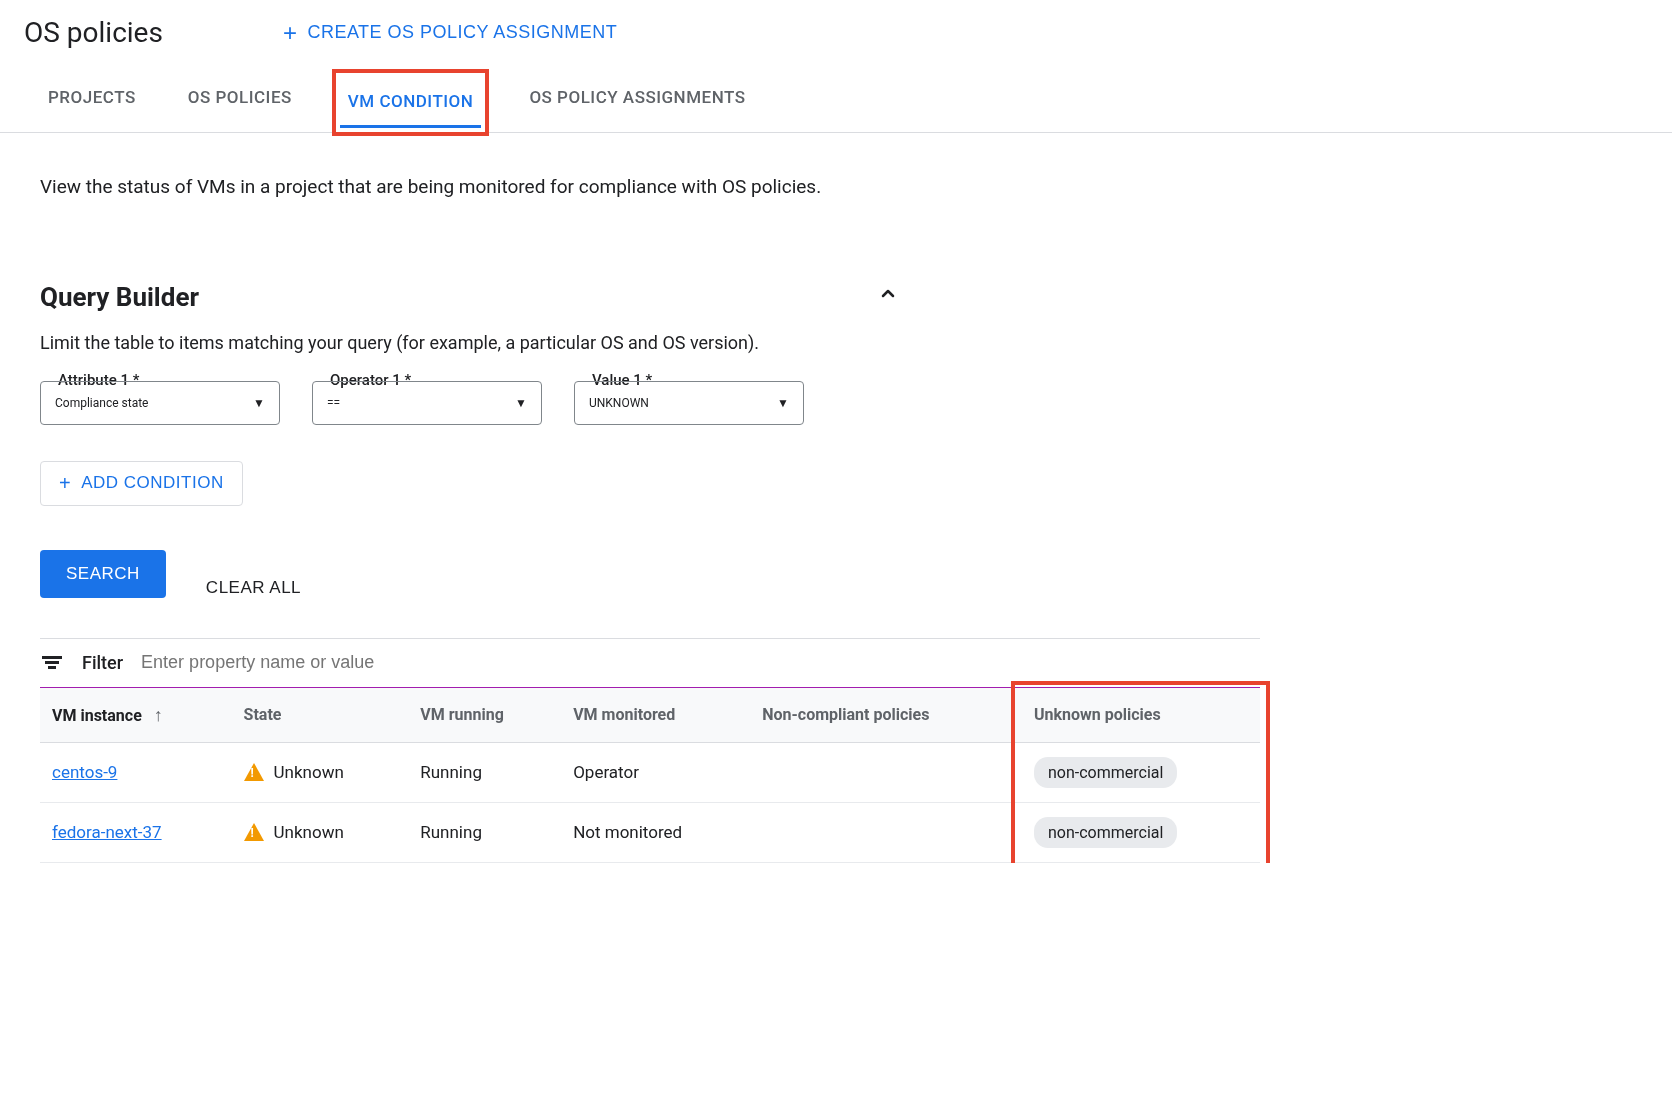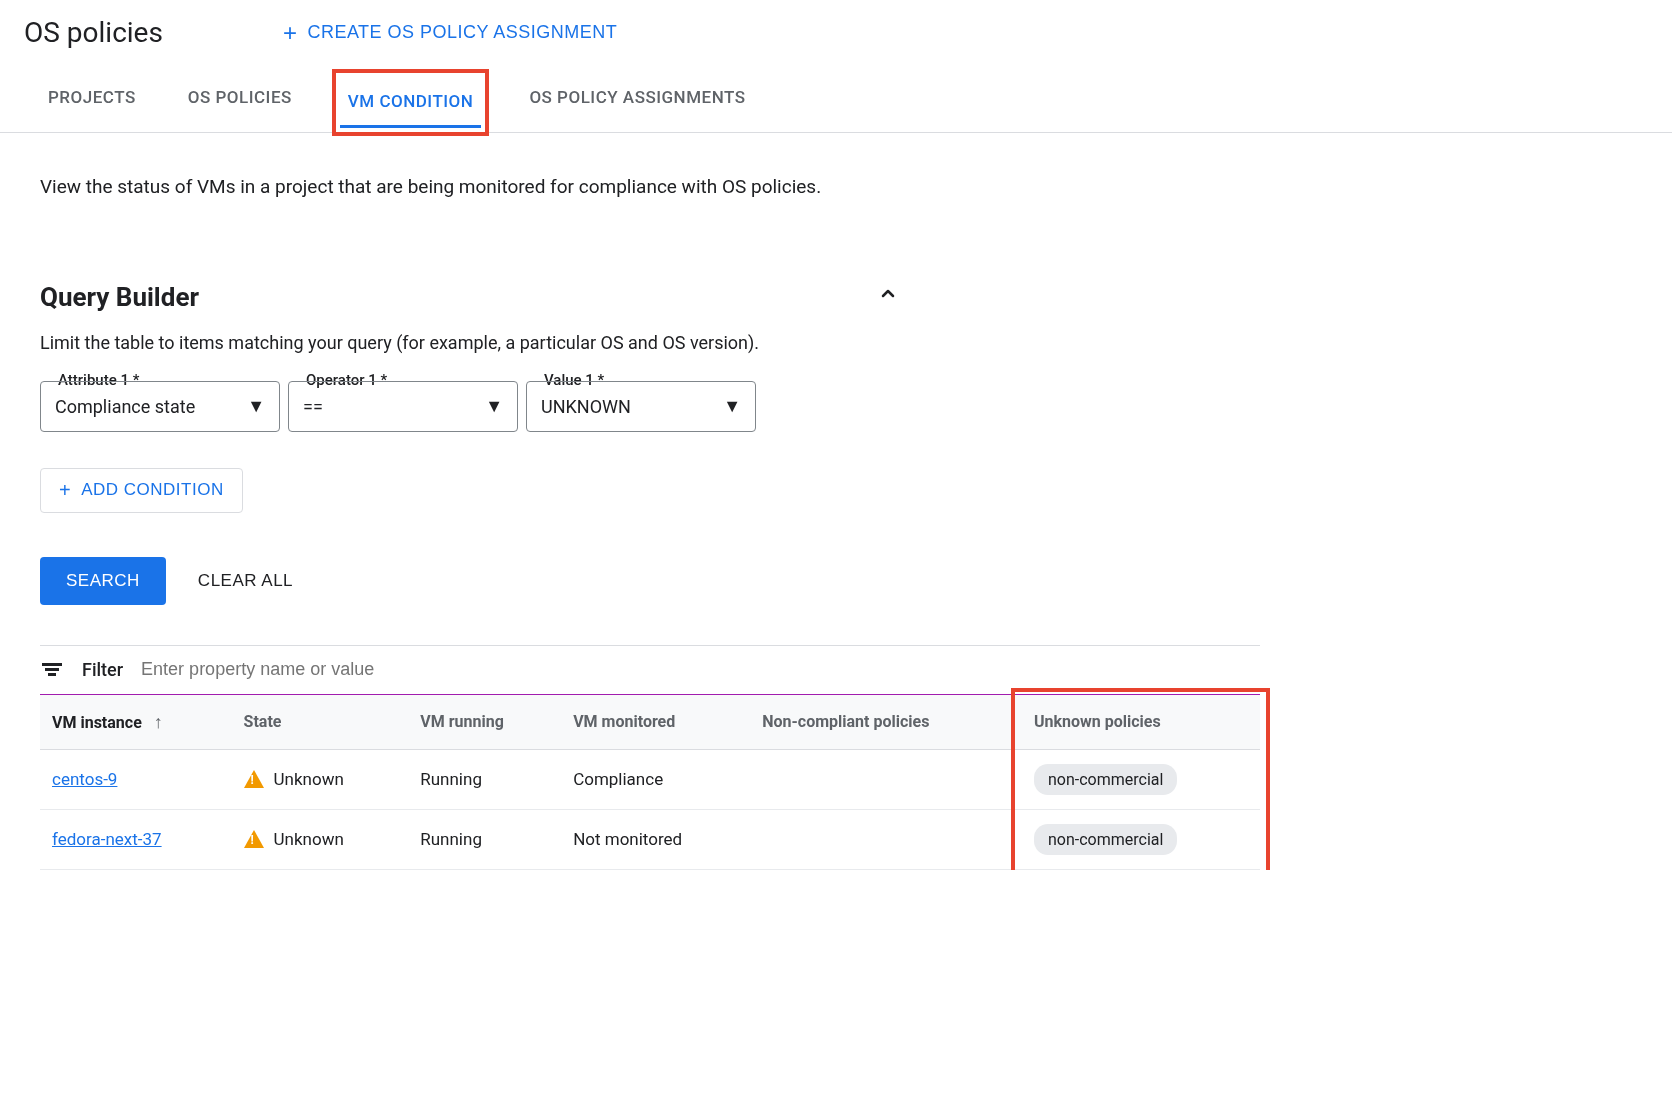--- a/index.html
+++ b/index.html
@@ -16,31 +16,31 @@
     .tab-highlight { border: 4px solid #e8432e; padding: 4px; margin: -4px; }
     
     .content { padding: 40px 40px 0; max-width: 1300px; }
     .description { font-size: 19px; color: #202124; line-height: 1.5; margin-bottom: 80px; max-width: 850px; }
     
     .query-section-header { display: flex; justify-content: space-between; align-items: center; margin-bottom: 20px; max-width: 860px; }
     .query-title { font-size: 26px; font-weight: 700; }
     .chevron-up { font-size: 20px; cursor: pointer; }
     .query-desc { font-size: 18px; color: #202124; margin-bottom: 28px; }
     
-    .query-row { display: flex; gap: 8px; margin-bottom: 36px; }
+    .query-row { display: flex; gap: 32px; margin-bottom: 36px; }
     .field-wrap { position: relative; }
     .field-label { position: absolute; top: -10px; left: 12px; background: #fff; padding: 0 6px; font-size: 15px; font-weight: 500; color: #202124; }
-    .field-select { border: 1px solid #80868b; border-radius: 4px; padding: 14px 40px 14px 14px; font-size: 18px; min-width: 220px; cursor: pointer; position: relative; display: flex; align-items: center; justify-content: space-between; }
+    .field-select { border: 1px solid #80868b; border-radius: 4px; padding: 14px 40px 14px 14px; font-size: 12px; min-width: 220px; cursor: pointer; position: relative; display: flex; align-items: center; justify-content: space-between; }
     .field-select .caret { position: absolute; right: 14px; top: 50%; transform: translateY(-50%); }
     .w-sm { min-width: 220px; width: 240px; }
     .w-xs { min-width: 200px; width: 230px; }
     
     .add-cond { display: inline-flex; align-items: center; gap: 10px; color: #1a73e8; font-size: 17px; font-weight: 500; letter-spacing: 0.5px; border: 1px solid #dadce0; border-radius: 4px; padding: 10px 18px; background: #fff; cursor: pointer; margin-bottom: 44px; }
     
-    .action-row { display: flex; gap: 32px; align-items: center; margin-bottom: 40px; }
+    .action-row { display: flex; gap: 40px; align-items: flex-end; margin-bottom: 40px; }
     .search-btn { background: #1a73e8; color: #fff; border: none; border-radius: 4px; padding: 14px 26px; font-size: 17px; font-weight: 500; letter-spacing: 0.5px; cursor: pointer; }
     .clear-btn { background: none; border: none; color: #202124; font-size: 17px; font-weight: 500; letter-spacing: 0.5px; cursor: pointer; }
     
     .filter-row { display: flex; align-items: center; gap: 18px; padding: 12px 0; border-top: 1px solid #dadce0; }
     .filter-icon { width: 24px; height: 24px; display: flex; flex-direction: column; justify-content: center; align-items: center; gap:2px;}
     .filter-icon span { display:block; background:#202124; height:3px; }
     .filter-icon span:nth-child(1){width:20px;} .filter-icon span:nth-child(2){width:14px;} .filter-icon span:nth-child(3){width:8px;}
     .filter-label { font-size: 18px; font-weight: 500; }
     .filter-input { border: none; font-size: 18px; color: #6d28d9; flex: 1; outline: none; }
     
@@ -152,21 +152,21 @@
     <tbody>
       <tr>
         <td><a class="vm-link">centos-9</a></td>
         <td>
               <div class="state-cell">
                 <div class="warn-icon"></div>
                 <span>Unknown</span>
               </div>
             </td>
         <td>Running</td>
-        <td>Compliance</td>
+        <td>Operator</td>
         <td></td>
         <td><span class="chip">non-commercial</span></td>
       </tr>
       <tr>
         <td><a class="vm-link">fedora-next-37</a></td>
         <td>
               <div class="state-cell">
                 <div class="warn-icon"></div>
                 <span>Unknown</span>
               </div>

